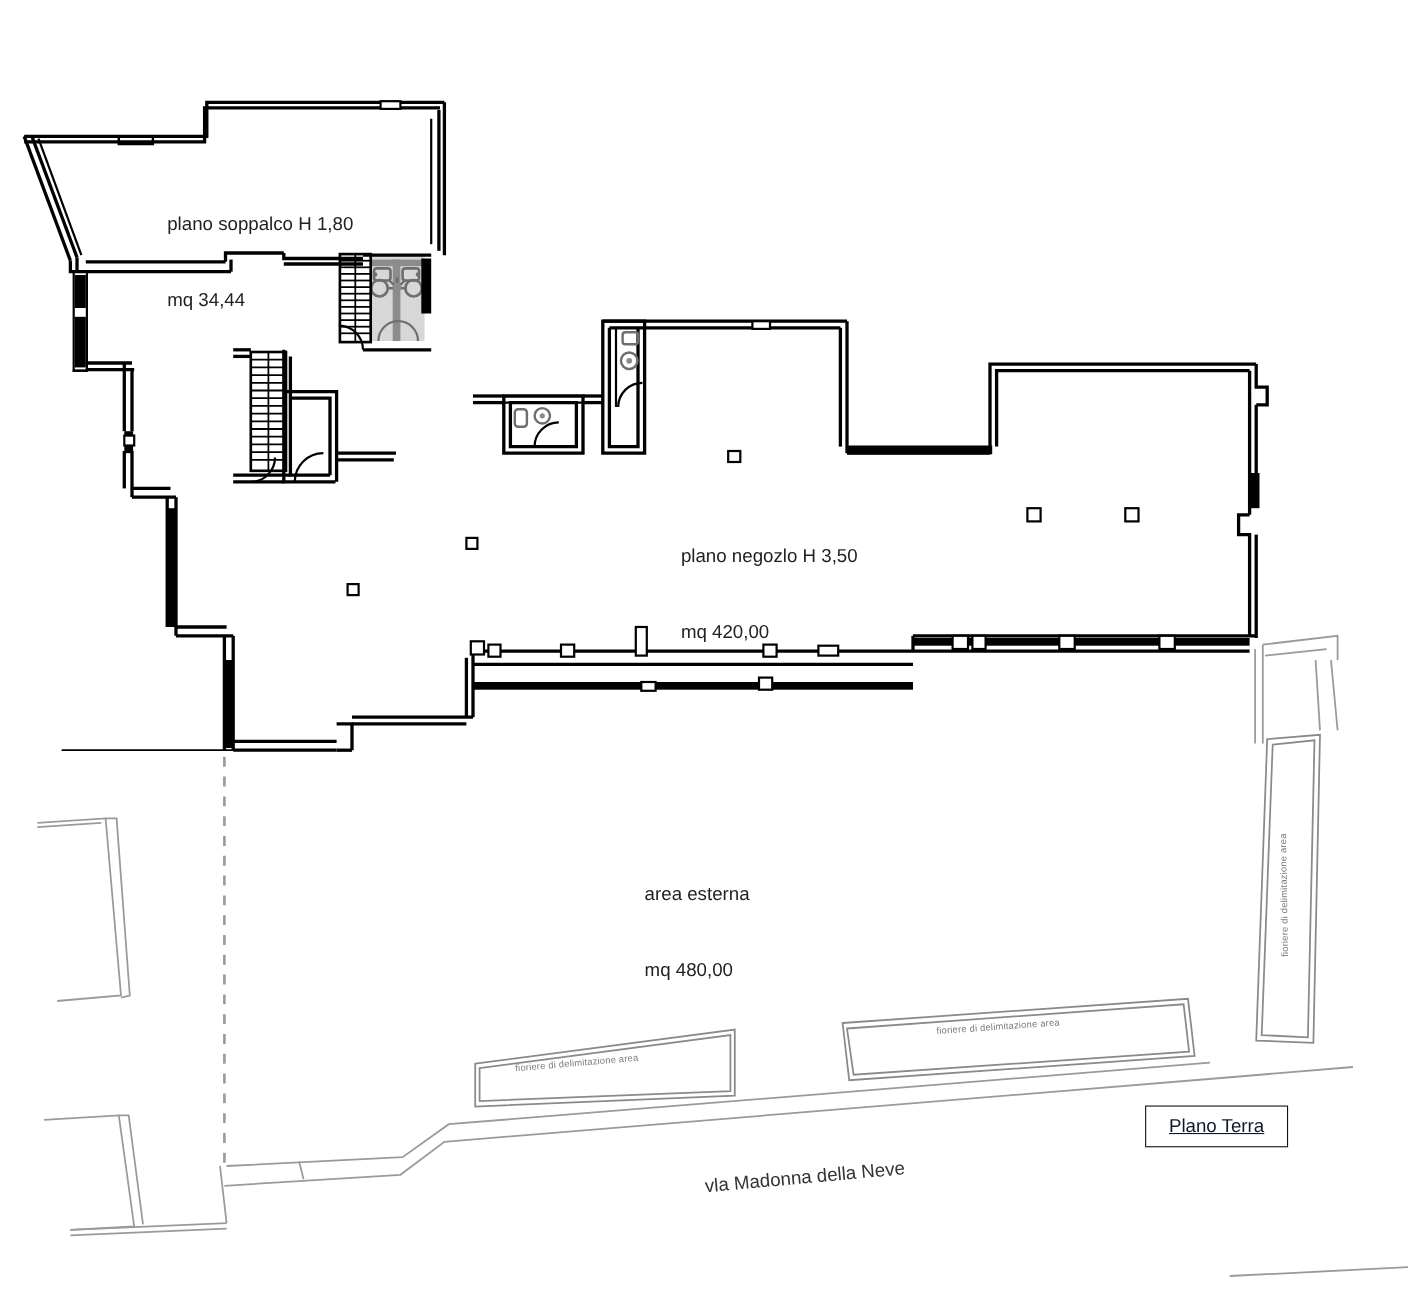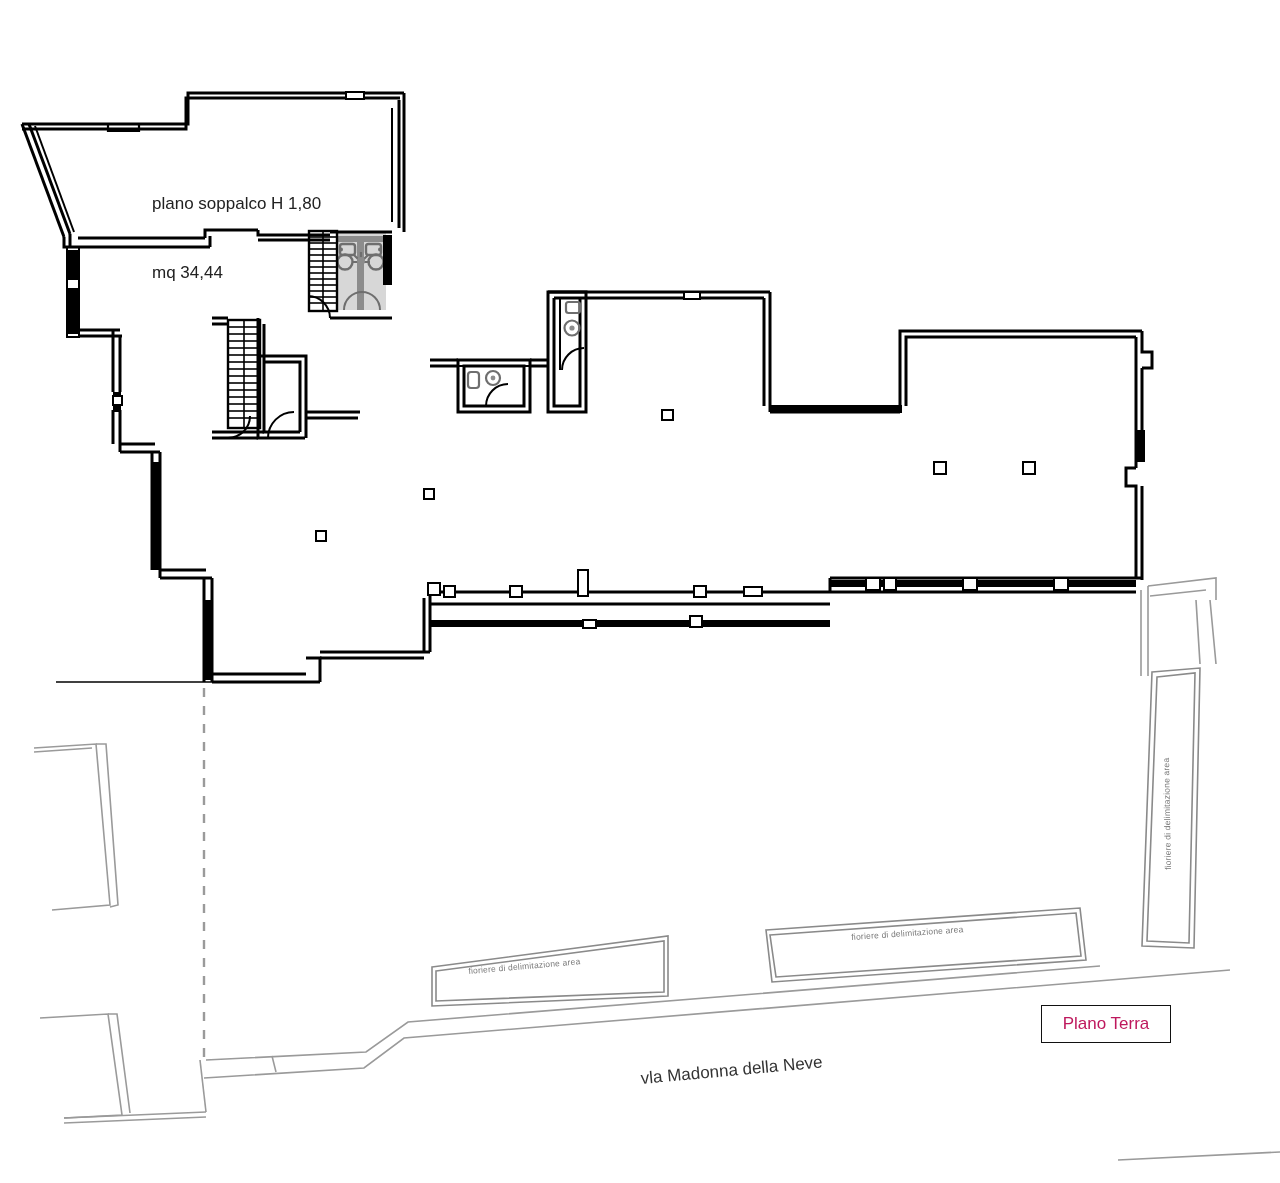--- a/index.html
+++ b/index.html
@@ -5,21 +5,21 @@
 <style>
   html,body{margin:0;padding:0;background:#ffffff;}
   body{font-family:"Liberation Sans", sans-serif;}
   #plan-root{position:relative;width:1280px;height:1183px;background:#ffffff;overflow:hidden;}
   svg{display:block;}
   .lbl{position:absolute;font-family:"Liberation Sans", sans-serif;color:#1a1a1a;white-space:pre;}
   .room-label{font-size:17px;line-height:23px;color:#222;}
   .street-label{font-size:17px;color:#333;}
   .planter-label{font-size:8.5px;color:#7a7a7a;letter-spacing:.2px;white-space:nowrap;}
   .plate{position:absolute;border:1.6px solid #111;background:#fff;display:flex;align-items:center;justify-content:center;}
-  .plate span{font-size:17px;color:#be185d;}
+  .plate span{font-size:17px;color:#0f172a;text-decoration:underline;}
 </style>
 </head>
 <body>
 
 <div id="plan-root">
 
   <svg width="1280" height="1183" viewBox="0 0 1280 1183">
 
     <g fill="none" stroke="#000" stroke-width="3">
 
@@ -307,21 +307,29 @@
       <path d="M 1157,677 L 1195,673 L 1189,943 L 1147,941 Z"></path>
     </g>
 
   </svg>
 
   <div class="lbl room-label" style="left:152px; top:146px;">
     <div>plano soppalco H 1,80</div>
     <div>mq 34,44</div>
   </div>
 
-
+  <div class="lbl room-label" style="left:619px; top:448px;">
+    <div>plano negozlo H 3,50</div>
+    <div>mq 420,00</div>
+  </div>
+
+  <div class="lbl room-label" style="left:586px; top:755px;">
+    <div>area esterna</div>
+    <div>mq 480,00</div>
+  </div>
 
   <div class="lbl street-label" style="left:640px; top:1069px; transform:rotate(-5.2deg); transform-origin:left top;">vla Madonna della Neve</div>
 
   <div class="lbl planter-label" style="left:468px; top:966px; transform:rotate(-5deg); transform-origin:left top;">fioriere di delimitazione area</div>
 
   <div class="lbl planter-label" style="left:851px; top:932px; transform:rotate(-4deg); transform-origin:left top;">fioriere di delimitazione area</div>
 
   <div class="lbl planter-label" style="left:1163px; top:870px; transform:rotate(-91deg); transform-origin:left top;">fioriere di delimitazione area</div>
 
   <div class="plate" style="left:1041px; top:1005px; width:128px; height:36px;">

